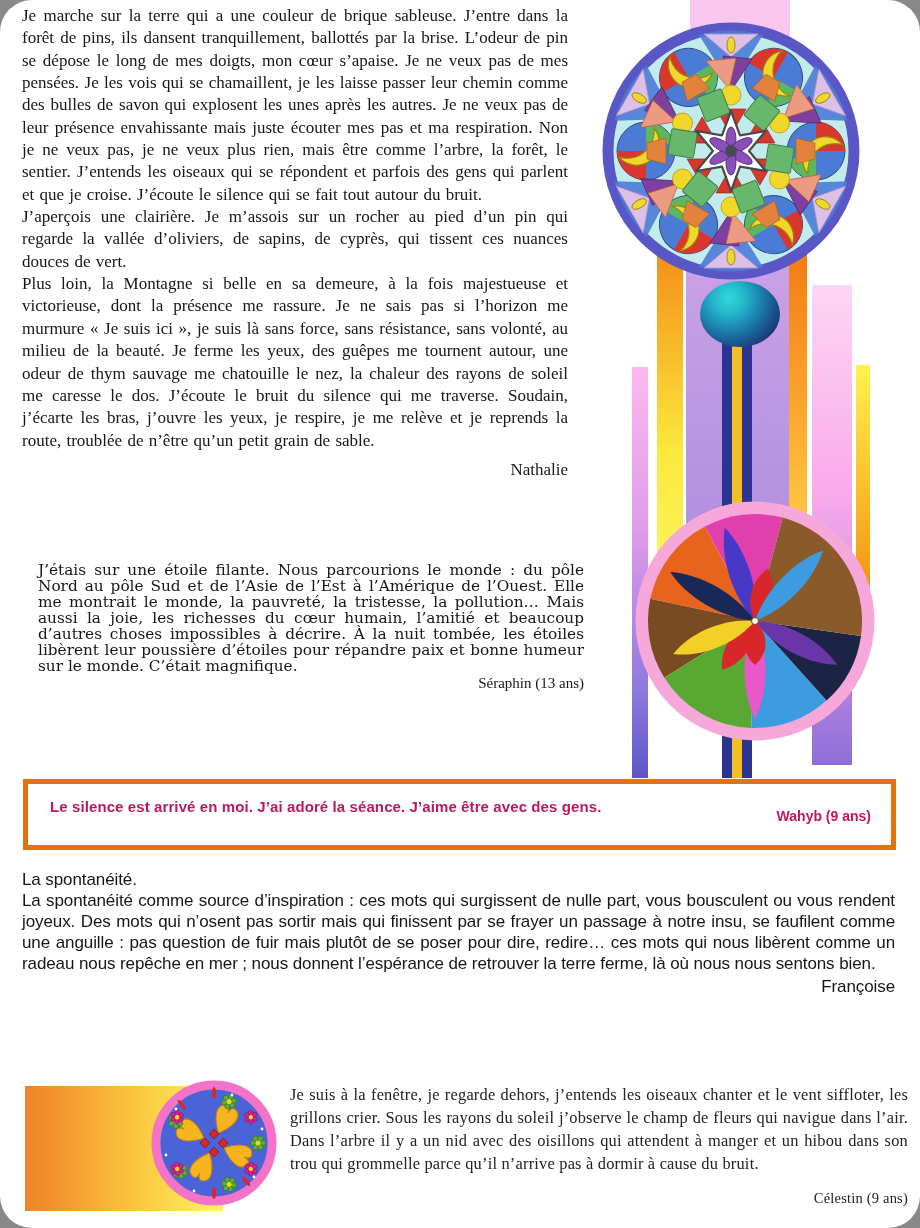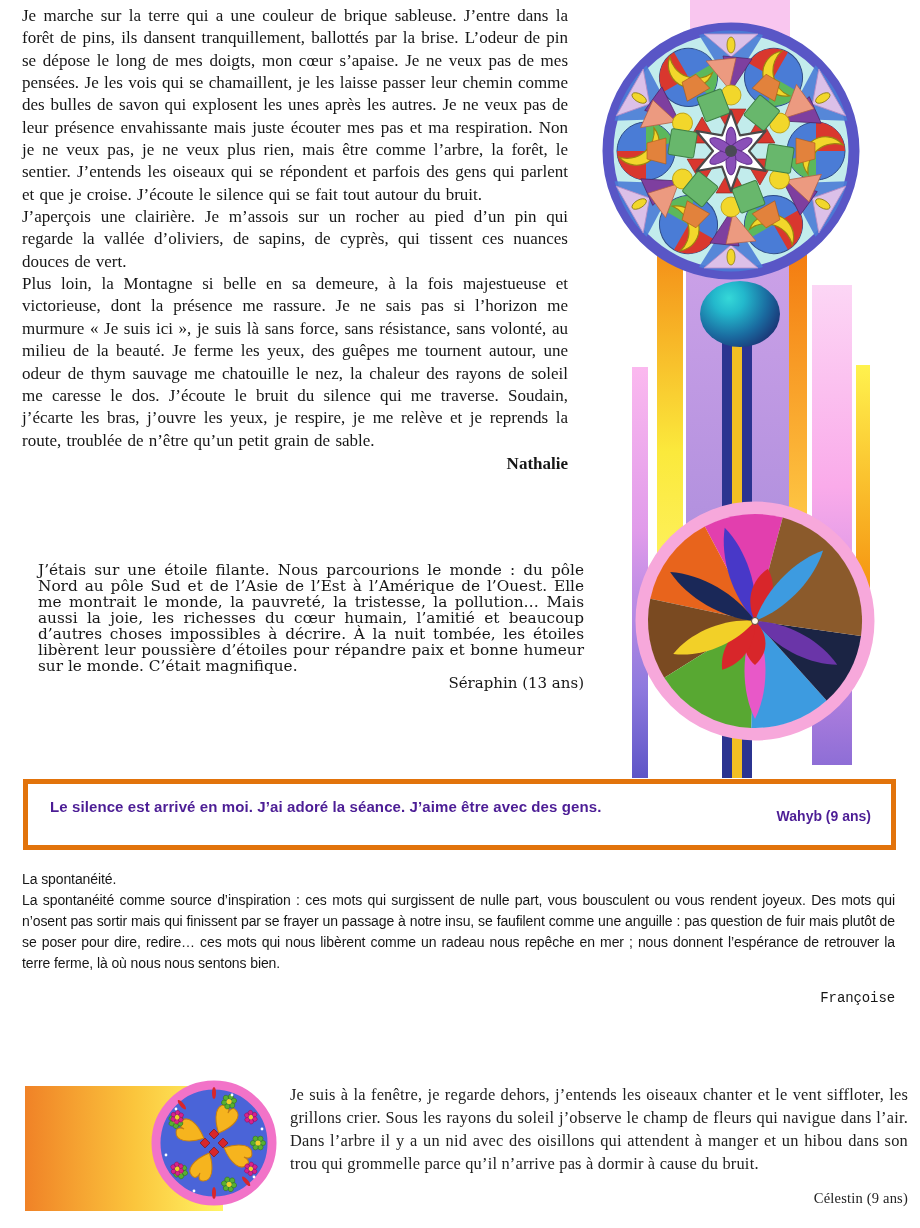--- a/index.html
+++ b/index.html
@@ -1,41 +1,41 @@
 <!DOCTYPE html>
 <html><head>
 <meta charset="utf-8">
 <style>
   html,body{margin:0;padding:0;background:#888;}
   .page{
     position:relative;width:920px;height:1228px;margin:0 auto;
     background:#ffffff;overflow:hidden;
-    font-family:"Liberation Serif",serif;color:#161616;
+    font-family:"Liberation Serif",serif;color:#161616;border-radius:32px;
   }
   
   .block{position:absolute;text-align:justify;}
   .block p{margin:0;padding:0;}
   .sig{text-align:right;}
 
   .nathalie{left:22px;top:5px;width:546px;font-size:17px;line-height:22.35px;word-spacing:1px;}
-  .nathalie .sig{margin-top:1px;font-weight:bold;}
+  .nathalie .sig{margin-top:7px;}
 
   .seraphin{left:38px;top:562px;width:546px;font-family:"DejaVu Serif",serif;font-size:15.3px;line-height:16px;}
-  .seraphin .sig{margin-top:1px;font-size:15px;}
+  .seraphin .sig{margin-top:1px;font-size:15px;font-family:Liberation Serif, serif;}
 
   .quote-box{
     position:absolute;left:23px;top:779px;width:873px;height:71px;box-sizing:border-box;
     border:5px solid #e2730b;background:#ffffff;
-    font-family:"Liberation Sans",sans-serif;font-weight:bold;color:#4c1d95;
+    font-family:"Liberation Sans",sans-serif;font-weight:bold;color:#be185d;
   }
   .quote-box .quote{position:absolute;left:22px;top:14px;font-size:15px;letter-spacing:.1px;}
   .quote-box .sig{position:absolute;right:20px;top:24px;font-size:14px;}
 
-  .francoise{left:22px;top:869px;width:873px;font-family:"Liberation Sans",sans-serif;font-size:14px;line-height:21px;letter-spacing:-0.1px;}
-  .francoise .sig{margin-top:14px;font-family:Liberation Mono, monospace;}
+  .francoise{left:22px;top:869px;width:873px;font-family:"Liberation Sans",sans-serif;font-size:17px;line-height:21px;letter-spacing:-0.1px;}
+  .francoise .sig{margin-top:2px;}
 
   .celestin{left:290px;top:1083px;width:618px;font-family:Liberation Serif, serif;font-size:16.4px;line-height:23px;letter-spacing:.2px;color:#222;}
   .celestin .sig{margin-top:12px;font-size:14.5px;}
 
   
   .stripe{position:absolute;}
   .st-top-pink   {left:690px;top:0;width:100px;height:82px;background:#f9c6ef;}
   .st-left-grad  {left:632px;top:367px;width:16px;height:411px;
                   background:linear-gradient(#fbb9ef 0%,#e09bea 40%,#8f7ade 78%,#5e55c7 100%);}
   .st-orange-l   {left:657px;top:253px;width:26px;height:362px;

